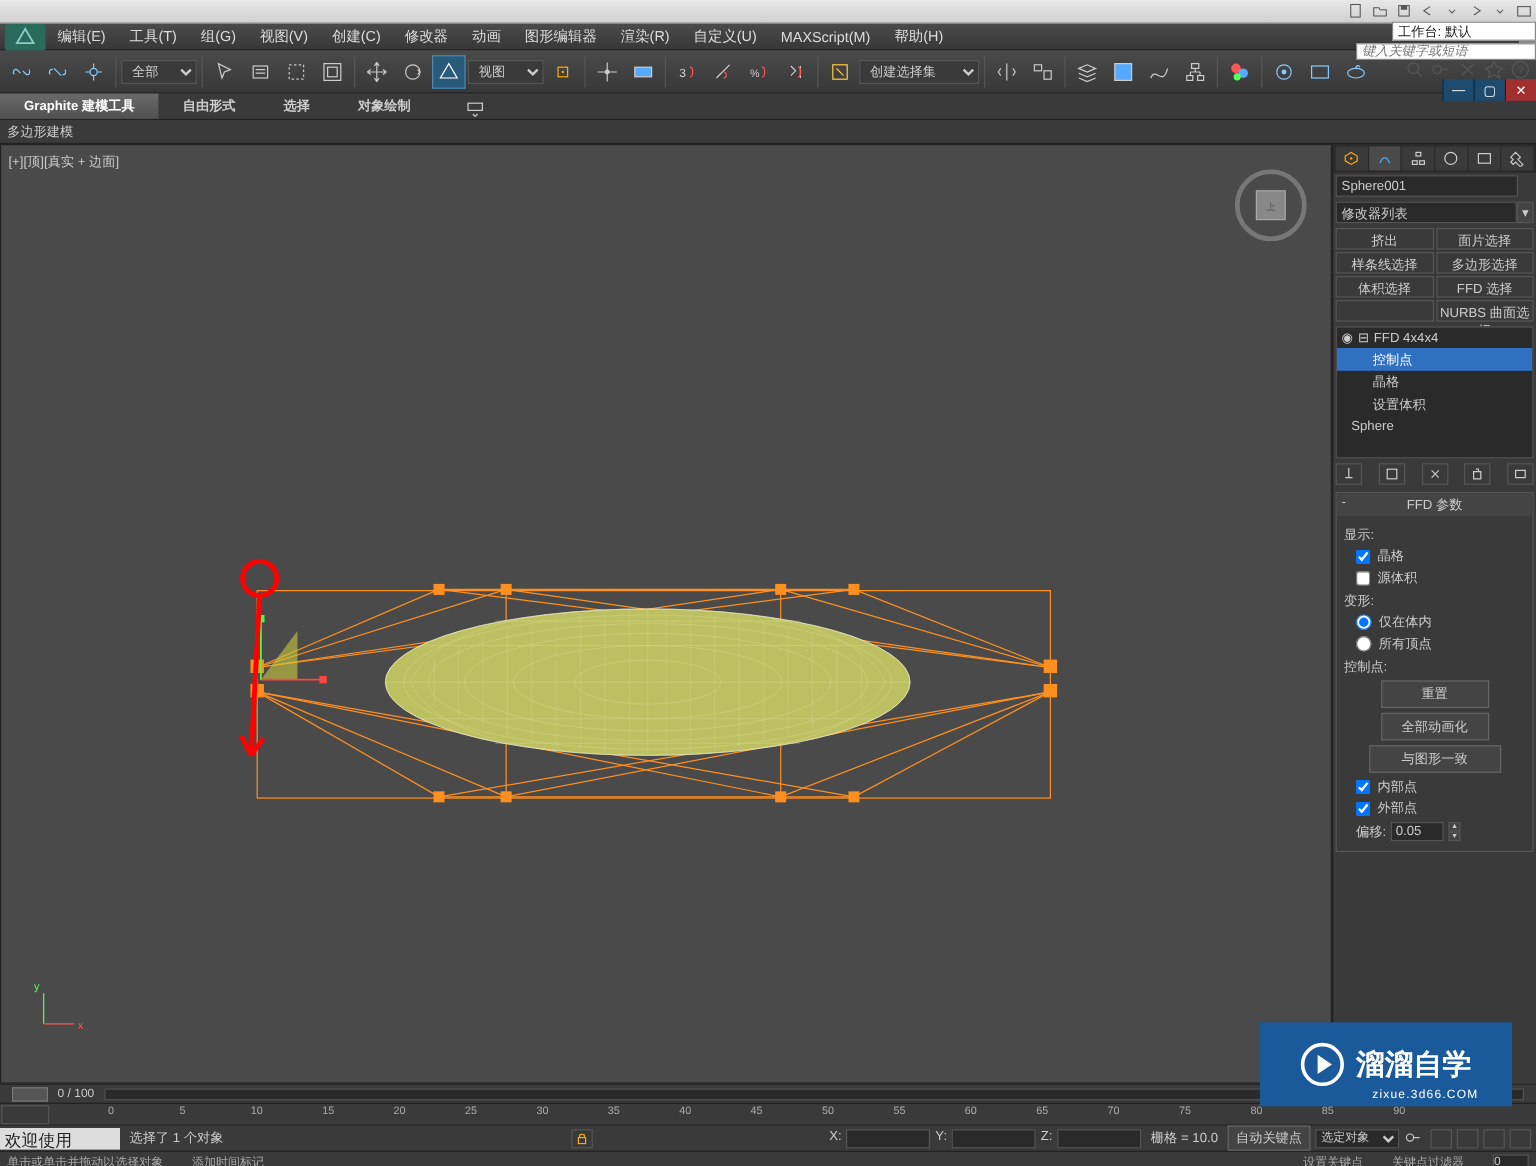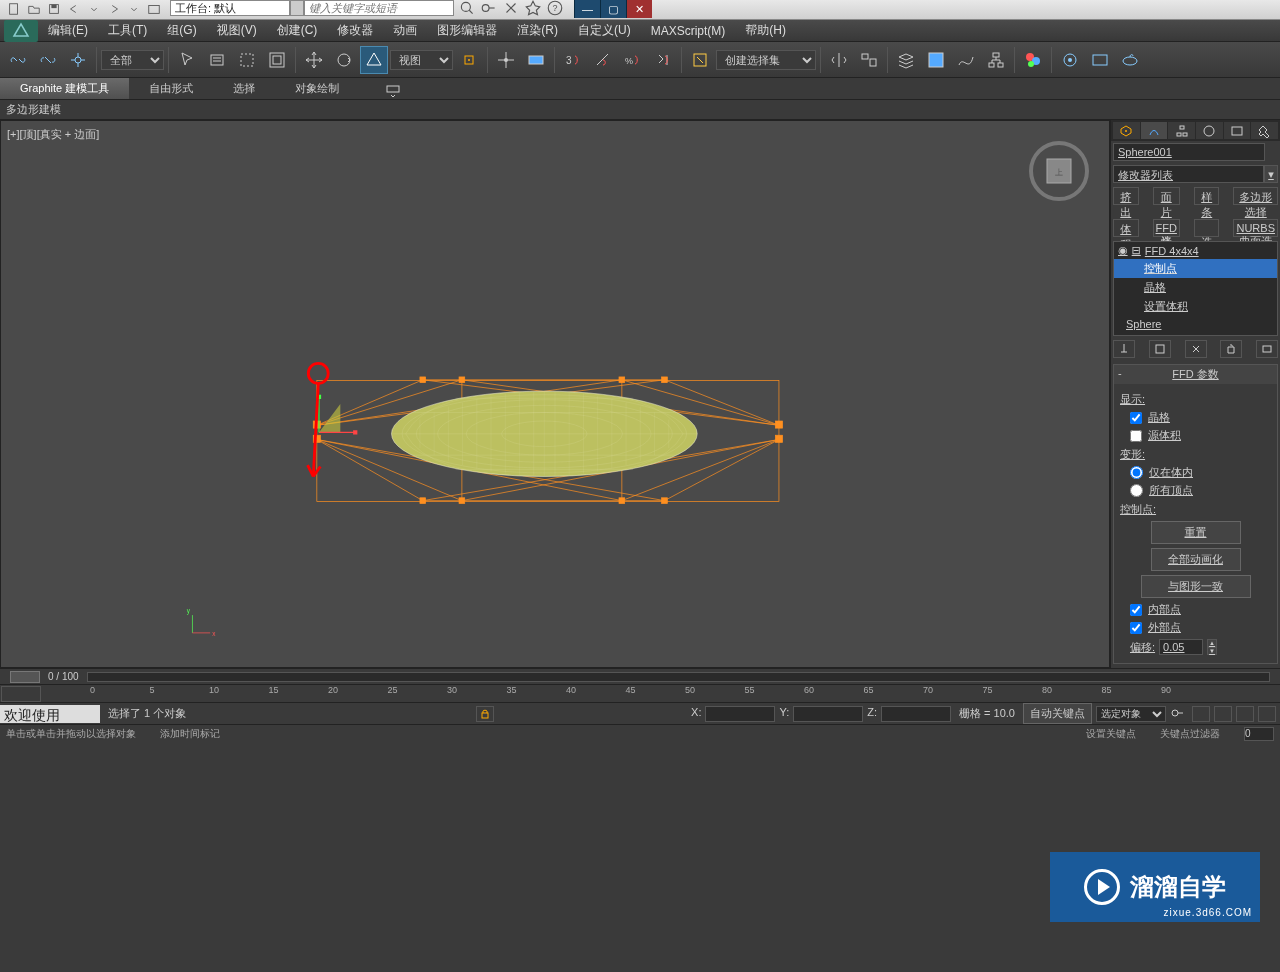--- a/index.html
+++ b/index.html
@@ -1,19 +1,19 @@
 <!DOCTYPE html>
 <html><head>
 <meta charset="utf-8">
 <style>
 * { margin: 0; padding: 0; box-sizing: border-box; font-family: "Microsoft YaHei", sans-serif; }
 body { background: #3a3a3a; color: #ccc; font-size: 11px; overflow: hidden; width: 1280px; height: 972px; }
 
 
-.titlebar { height: 20px; background: linear-gradient(#e8e8e8, #d0d0d0); display: flex; align-items: flex-start; border-bottom: 1px solid #888; }
+.titlebar { height: 20px; background: linear-gradient(#e8e8e8, #d0d0d0); display: flex; align-items: flex-end; border-bottom: 1px solid #888; flex-direction: column; }
 .titlebar .qat { display: flex; gap: 0; padding-left: 4px; }
 .titlebar .qat-btn { width: 20px; height: 18px; display: flex; align-items: center; justify-content: center; cursor: pointer; }
 .titlebar .qat-btn svg { width: 14px; height: 14px; }
 .titlebar .workspace { margin-left: 6px; background: #fff; border: 1px solid #888; padding: 1px 4px; font-size: 11px; color: #222; width: 120px; height: 16px; display: flex; align-items: center; }
 .titlebar .ws-arrow { width: 14px; height: 16px; background: #ccc; border: 1px solid #888; }
 .titlebar .app-title { flex: 1; text-align: center; color: #2a6aa0; font-size: 12px; font-weight: bold; }
 .titlebar .search-box { width: 150px; height: 16px; background: #fff; border: 1px solid #888; padding: 0 4px; color: #999; font-size: 11px; font-style: italic; }
 .titlebar .right-icons { display: flex; gap: 4px; padding: 0 4px; }
 .titlebar .ri { width: 18px; height: 16px; display: flex; align-items: center; justify-content: center; }
 .titlebar .win-btns { display: flex; margin-left: 6px; }
@@ -30,44 +30,44 @@
 .tb-btn { width: 28px; height: 28px; display: flex; align-items: center; justify-content: center; border: 1px solid transparent; cursor: pointer; }
 .tb-btn.active { background: #2a5a7a; border-color: #4a8ab0; }
 .tb-btn svg { width: 20px; height: 20px; }
 .tb-sep { width: 1px; height: 26px; background: #555; margin: 0 2px; }
 .tb-select { background: #3a3a3a; border: 1px solid #555; color: #ccc; font-size: 11px; height: 20px; padding: 0 4px; }
 .tb-select.wide { width: 63px; }
 .tb-select.wider { width: 100px; }
 
 
 .ribbon { height: 22px; background: #3a3a3a; display: flex; align-items: center; border-bottom: 1px solid #222; }
-.ribbon-tab { padding: 3px 20px; color: #ccc; font-size: 11px; cursor: pointer; }
+.ribbon-tab { padding: 3px 20px; color: #ccc; font-size: 11px; cursor: pointer; font-weight: bold; }
 .ribbon-tab.active { background: linear-gradient(#6a6a6a, #505050); color: #fff; }
 .ribbon-sub { height: 20px; background: #3a3a3a; display: flex; align-items: center; padding-left: 6px; border-bottom: 1px solid #222; }
 
 
-.main-area { display: flex; height: 548px; text-decoration: underline; }
+.main-area { display: flex; height: 783px; }
 .viewport-area { flex: 1; background: #4a4a4a; position: relative; border: 1px solid #222; }
 .vp-label { position: absolute; top: 6px; left: 6px; color: #ccc; font-size: 11px; }
 .viewcube { position: absolute; top: 20px; right: 20px; width: 60px; height: 60px; }
 .viewport-content { position: absolute; left: 0; top: 0; width: 100%; height: 100%; }
 
 
 .right-panel { width: 170px; background: #3a3a3a; border-left: 1px solid #222; display: flex; flex-direction: column; }
 .rp-tabs { height: 24px; display: flex; background: #2a2a2a; gap: 1px; padding: 2px; }
 .rp-tab { flex: 1; background: #3a3a3a; display: flex; align-items: center; justify-content: center; cursor: pointer; }
 .rp-tab.active { background: #4a4a4a; }
 .rp-tab svg { width: 14px; height: 14px; }
 .rp-name-row { display: flex; padding: 2px; gap: 18px; }
 .rp-name { flex: 1; background: #2a2a2a; border: 1px solid #555; color: #ccc; padding: 2px 4px; font-size: 11px; height: 18px; }
 .rp-color { width: 18px; height: 18px; background: #cccc66; border: 1px solid #555; }
 .rp-modifier-select { margin: 2px; display:flex; }
 .rp-modifier-select .sel { flex:1; background: #2a2a2a; border: 1px solid #555; color: #ccc; padding: 2px 4px; font-size: 11px; height:18px; }
 .rp-modifier-select .arr { width:14px; height:18px; background:#444; border:1px solid #555; display:flex; align-items:center; justify-content:center; }
-.rp-btn-grid { display: grid; grid-template-columns: 1fr 1fr 1fr 1fr; gap: 14px; padding: 2px; }
+.rp-btn-grid { display: grid; grid-template-columns: 1fr 1fr; gap: 2px; padding: 2px; }
 .rp-btn { background: #3a3a3a; border: 1px solid #555; color: #ccc; padding: 2px; font-size: 11px; text-align: center; cursor: pointer; height: 18px; }
 .rp-stack { margin: 2px; background: #2a2a2a; border: 1px solid #555; height: 110px; overflow: auto; }
 .rp-stack-row { padding: 2px 4px; font-size: 11px; cursor: pointer; display: flex; align-items: center; gap: 4px; }
 .rp-stack-row.selected { background: #3070c0; color: #fff; }
 .rp-stack-row.l1 { padding-left: 30px; }
 .rp-stack-icons { display: flex; gap: 2px; padding: 2px; justify-content: space-between; }
 .rp-stack-icons .si { width: 22px; height: 18px; border: 1px solid #555; display: flex; align-items: center; justify-content: center; cursor: pointer; }
 .rp-rollout { margin: 4px 2px; border: 1px solid #555; background: #3a3a3a; }
 .rp-rollout-hdr { background: #444; padding: 2px; text-align: center; font-size: 11px; position: relative; }
 .rp-rollout-hdr .minus { position: absolute; left: 4px; }
@@ -101,21 +101,21 @@
 .status-bar .sb-grid { margin-left: 8px; color: #ccc; }
 .status-bar .sb-extra { display:flex; align-items:center; gap:4px; margin-left:8px; padding-right:4px; }
 .status-bar .sb-select { background:#2a2a2a; border:1px solid #555; color:#ccc; font-size:10px; width:70px; height:16px; }
 
 .bottom-bar { height: 18px; background: #3a3a3a; border-top: 1px solid #222; display: flex; align-items: center; font-size: 10px; color: #aaa; padding: 0 6px; gap: 24px; }
 
 
 .watermark { position: absolute; bottom: 50px; right: 20px; width: 210px; height: 70px; background: #1a5a9a; display: flex; align-items: center; justify-content: center; color: #fff; font-size: 24px; font-weight: bold; }
 .watermark .play { width: 36px; height: 36px; border: 3px solid #fff; border-radius: 50%; display: flex; align-items: center; justify-content: center; margin-right: 10px; }
 .watermark .play::after { content: ""; border-left: 12px solid #fff; border-top: 8px solid transparent; border-bottom: 8px solid transparent; margin-left: 3px; }
-.watermark .sub { position:absolute; bottom:4px; right:8px; font-size:10px; font-weight:normal; letter-spacing:1px; }
+.watermark .sub { position:absolute; bottom:4px; right:28px; font-size:10px; font-weight:normal; letter-spacing:1px; }
 </style>
 </head>
 <body>
 
 <div class="titlebar">
   <div class="qat">
     <div class="qat-btn">
         <svg viewBox="0 0 16 16">
           <rect x="3" y="2" width="9" height="12" fill="none" stroke="#555"></rect>
         </svg>

